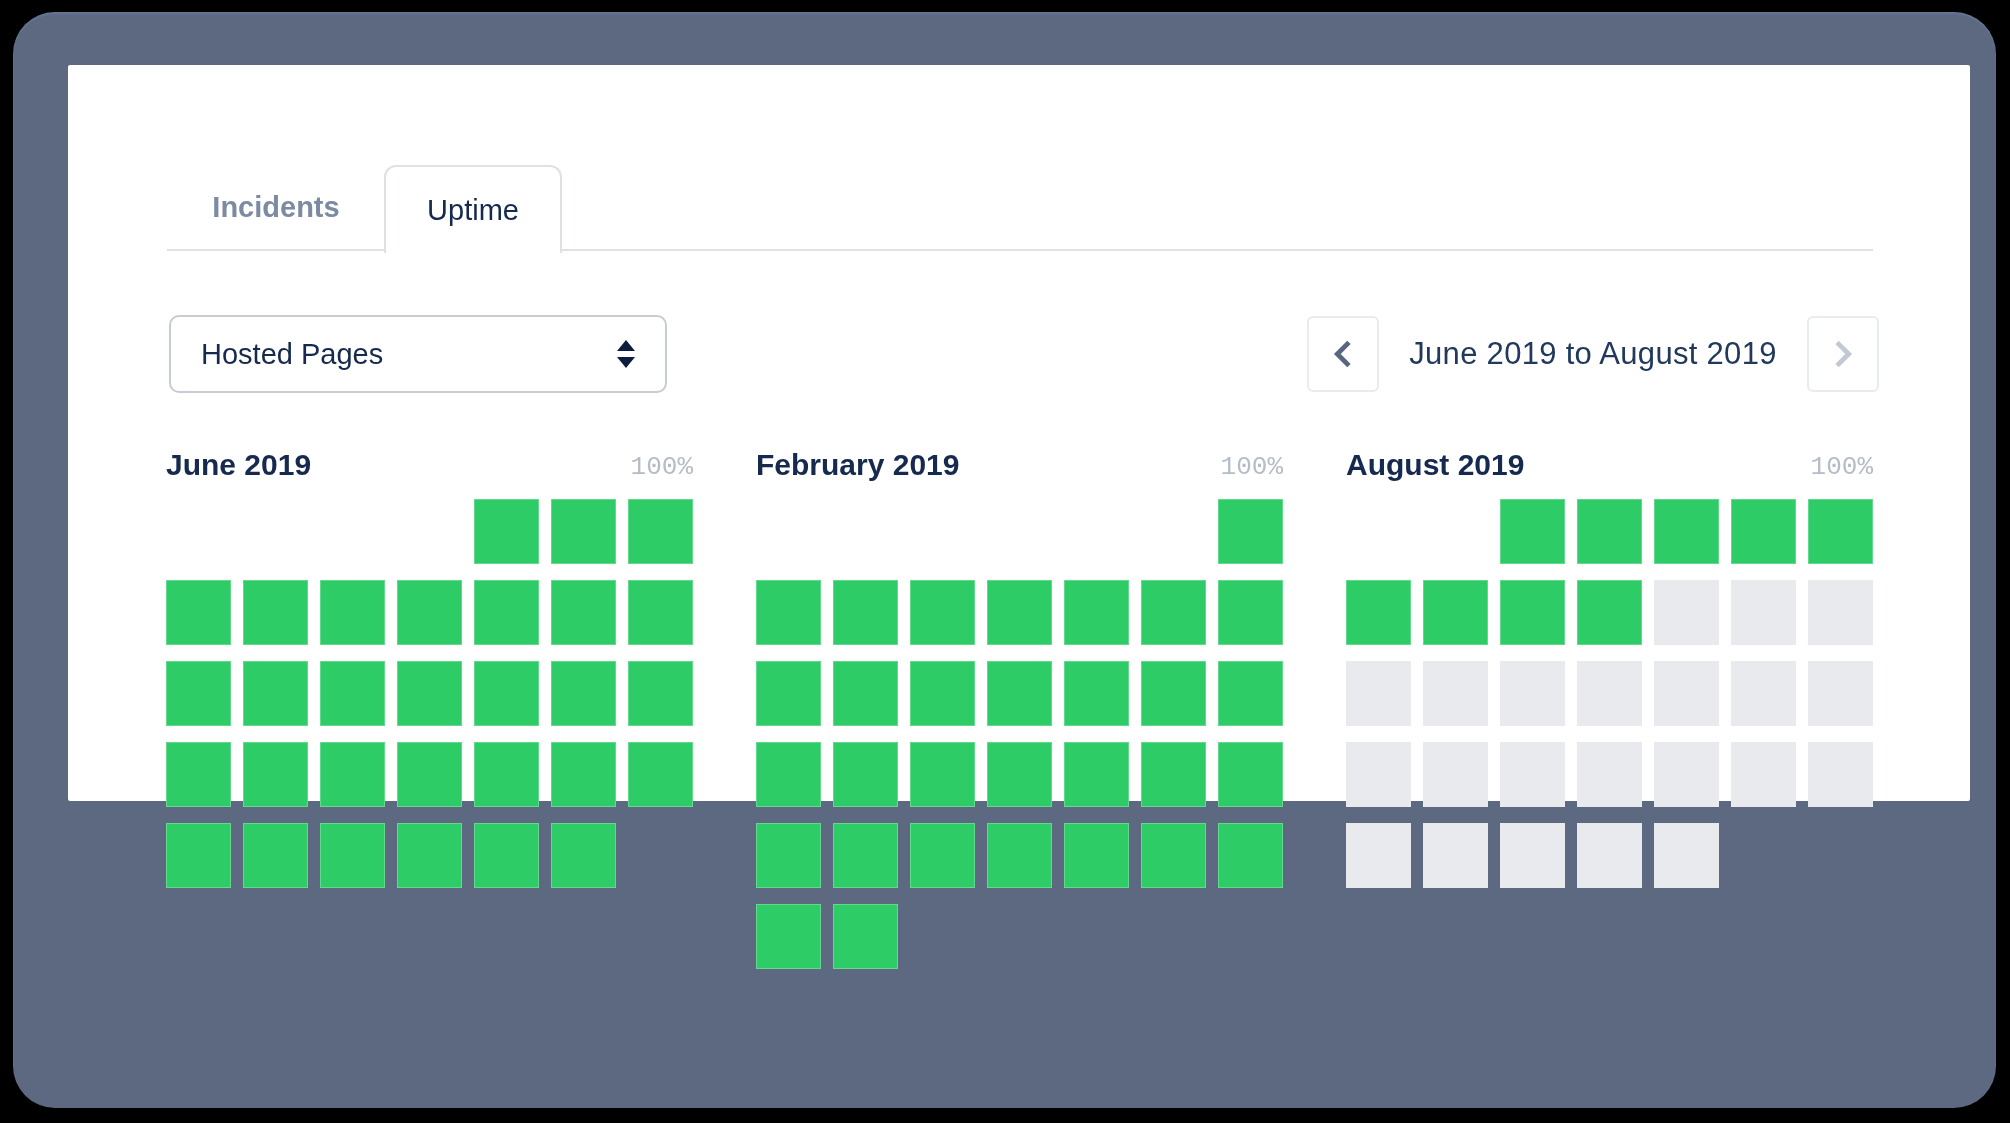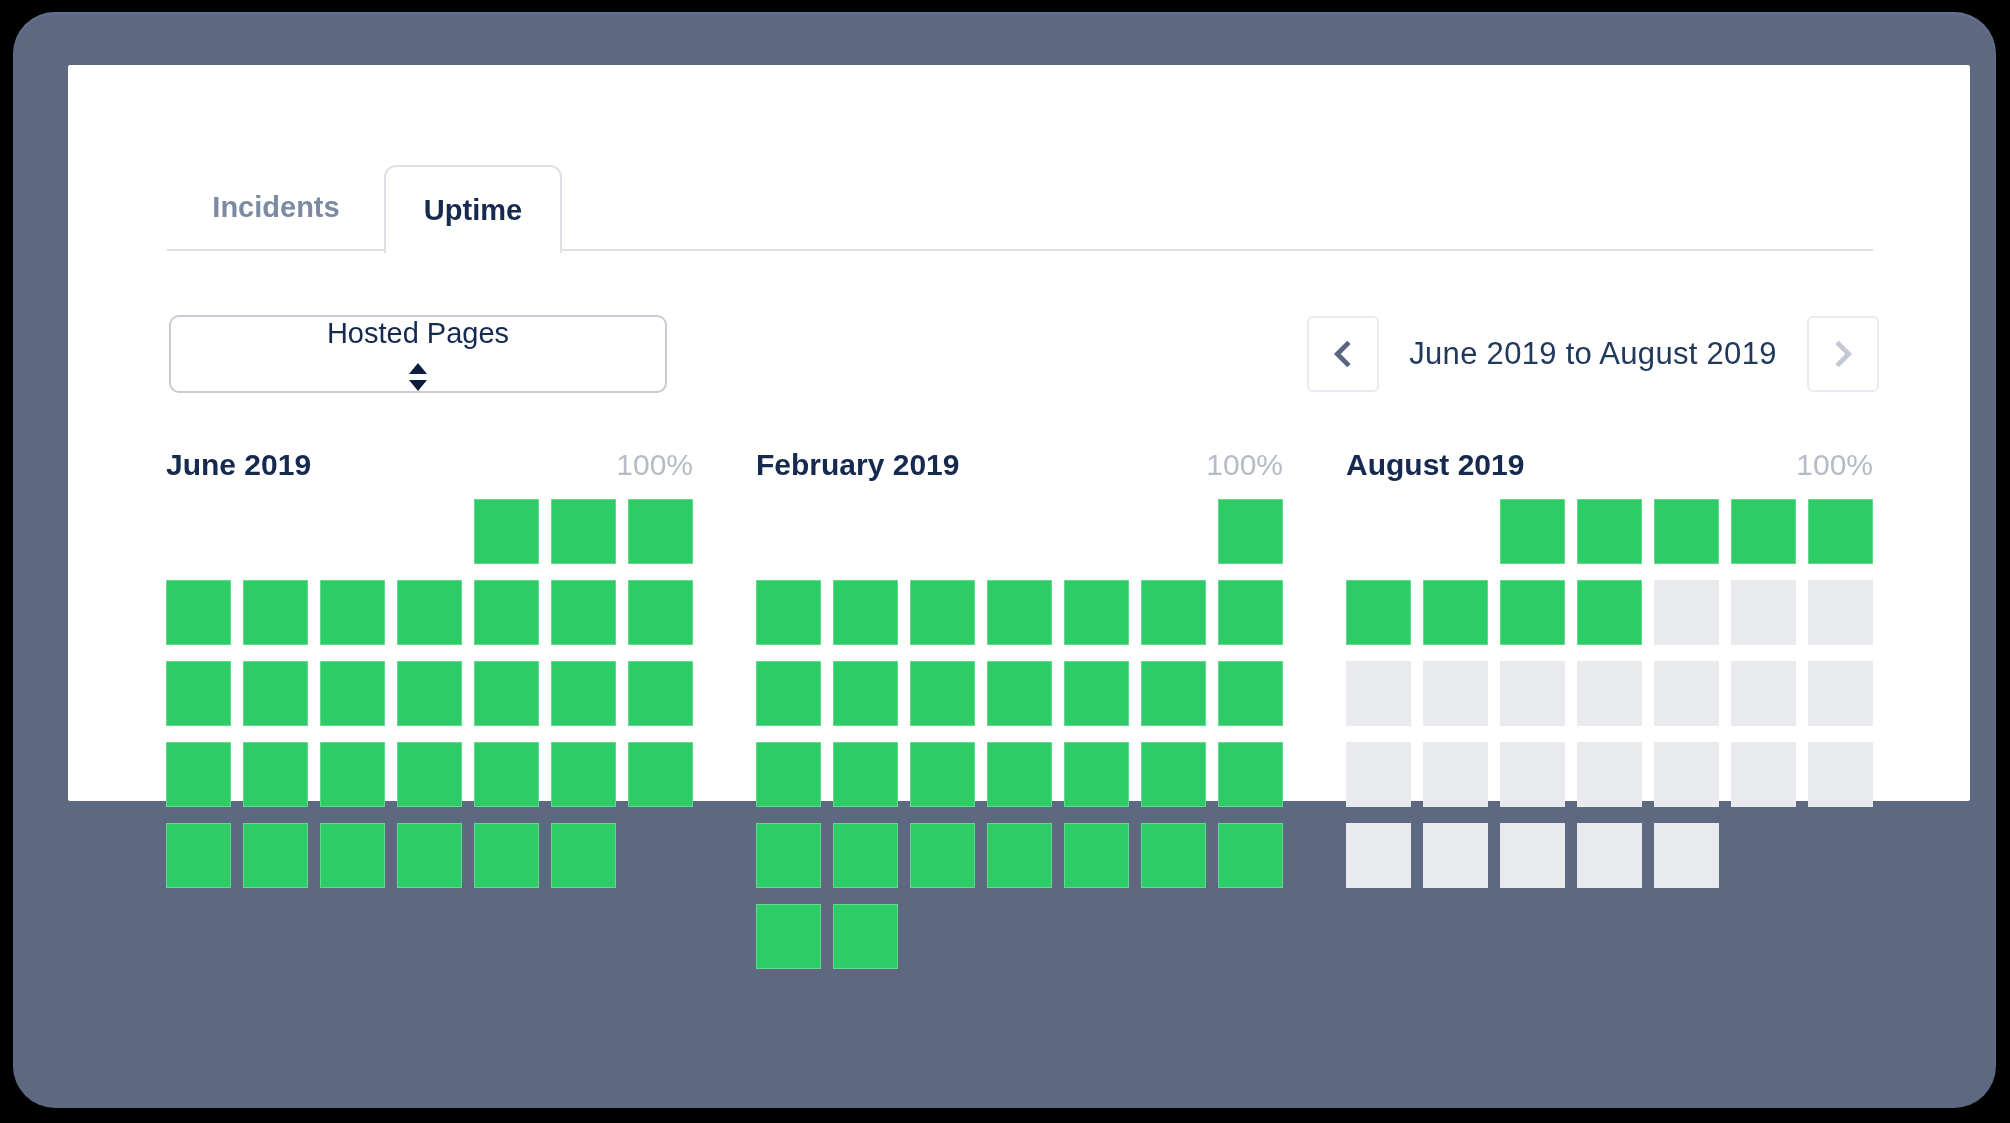--- a/index.html
+++ b/index.html
@@ -31,29 +31,29 @@
   }
   .tab.inactive{
     left:99px;width:218px;
     color:var(--muted,#7c8aa2);font-weight:600;
   }
   .tab.active{
     left:316px;width:178px;height:88px;
     background:#fff;
     border:2px solid var(--border,#dfe1e6);border-bottom:none;
     border-radius:12px 12px 0 0;
-    color:var(--navy,#16294e);font-weight:700;
+    color:var(--navy,#16294e);font-weight:400;
     z-index:2;
   }
   
   .select{
     position:absolute;left:101px;top:250px;width:498px;height:78px;
     border:2px solid #c7ccd4;border-radius:10px;box-sizing:border-box;
     display:flex;align-items:center;justify-content:space-between;
-    padding:0 30px;cursor:pointer;background:#fff;flex-direction:column;
+    padding:0 30px;cursor:pointer;background:#fff;
   }
   .select-label{font-size:29px;color:var(--navy,#16294e);}
   .select-arrows{display:flex;flex-direction:column;gap:6px;align-items:center;}
   .select-arrows .up{
     width:0;height:0;border-left:9px solid transparent;border-right:9px solid transparent;
     border-bottom:11px solid #0c1d3d;
   }
   .select-arrows .down{
     width:0;height:0;border-left:9px solid transparent;border-right:9px solid transparent;
     border-top:11px solid #0c1d3d;
@@ -77,21 +77,21 @@
   .months{
     position:absolute;left:98px;top:384px;width:1707px;
     display:flex;justify-content:space-between;
   }
   .month{width:527px;}
   .month-head{
     display:flex;justify-content:space-between;align-items:flex-end;
     height:33px;margin-bottom:17px;
   }
   .month-title{font-size:30px;font-weight:700;color:var(--navy,#14284b);}
-  .month-pct{font-size:30px;color:var(--label-gray,#b5bcc7);}
+  .month-pct{font-size:26px;color:var(--label-gray,#b5bcc7);font-family:Liberation Mono, monospace;}
   .grid{
     display:grid;grid-template-columns:repeat(7,65px);grid-auto-rows:65px;
     column-gap:12px;row-gap:16px;
   }
   .cell{width:65px;height:65px;}
   .cell.up{background:var(--green,#2ecc66);box-shadow:inset 0 0 0 1px rgba(255,255,255,0.25);}
   .cell.future{background:var(--future,#e8eaee);}
   .cell.empty{background:transparent;}
 </style>
 </head>

